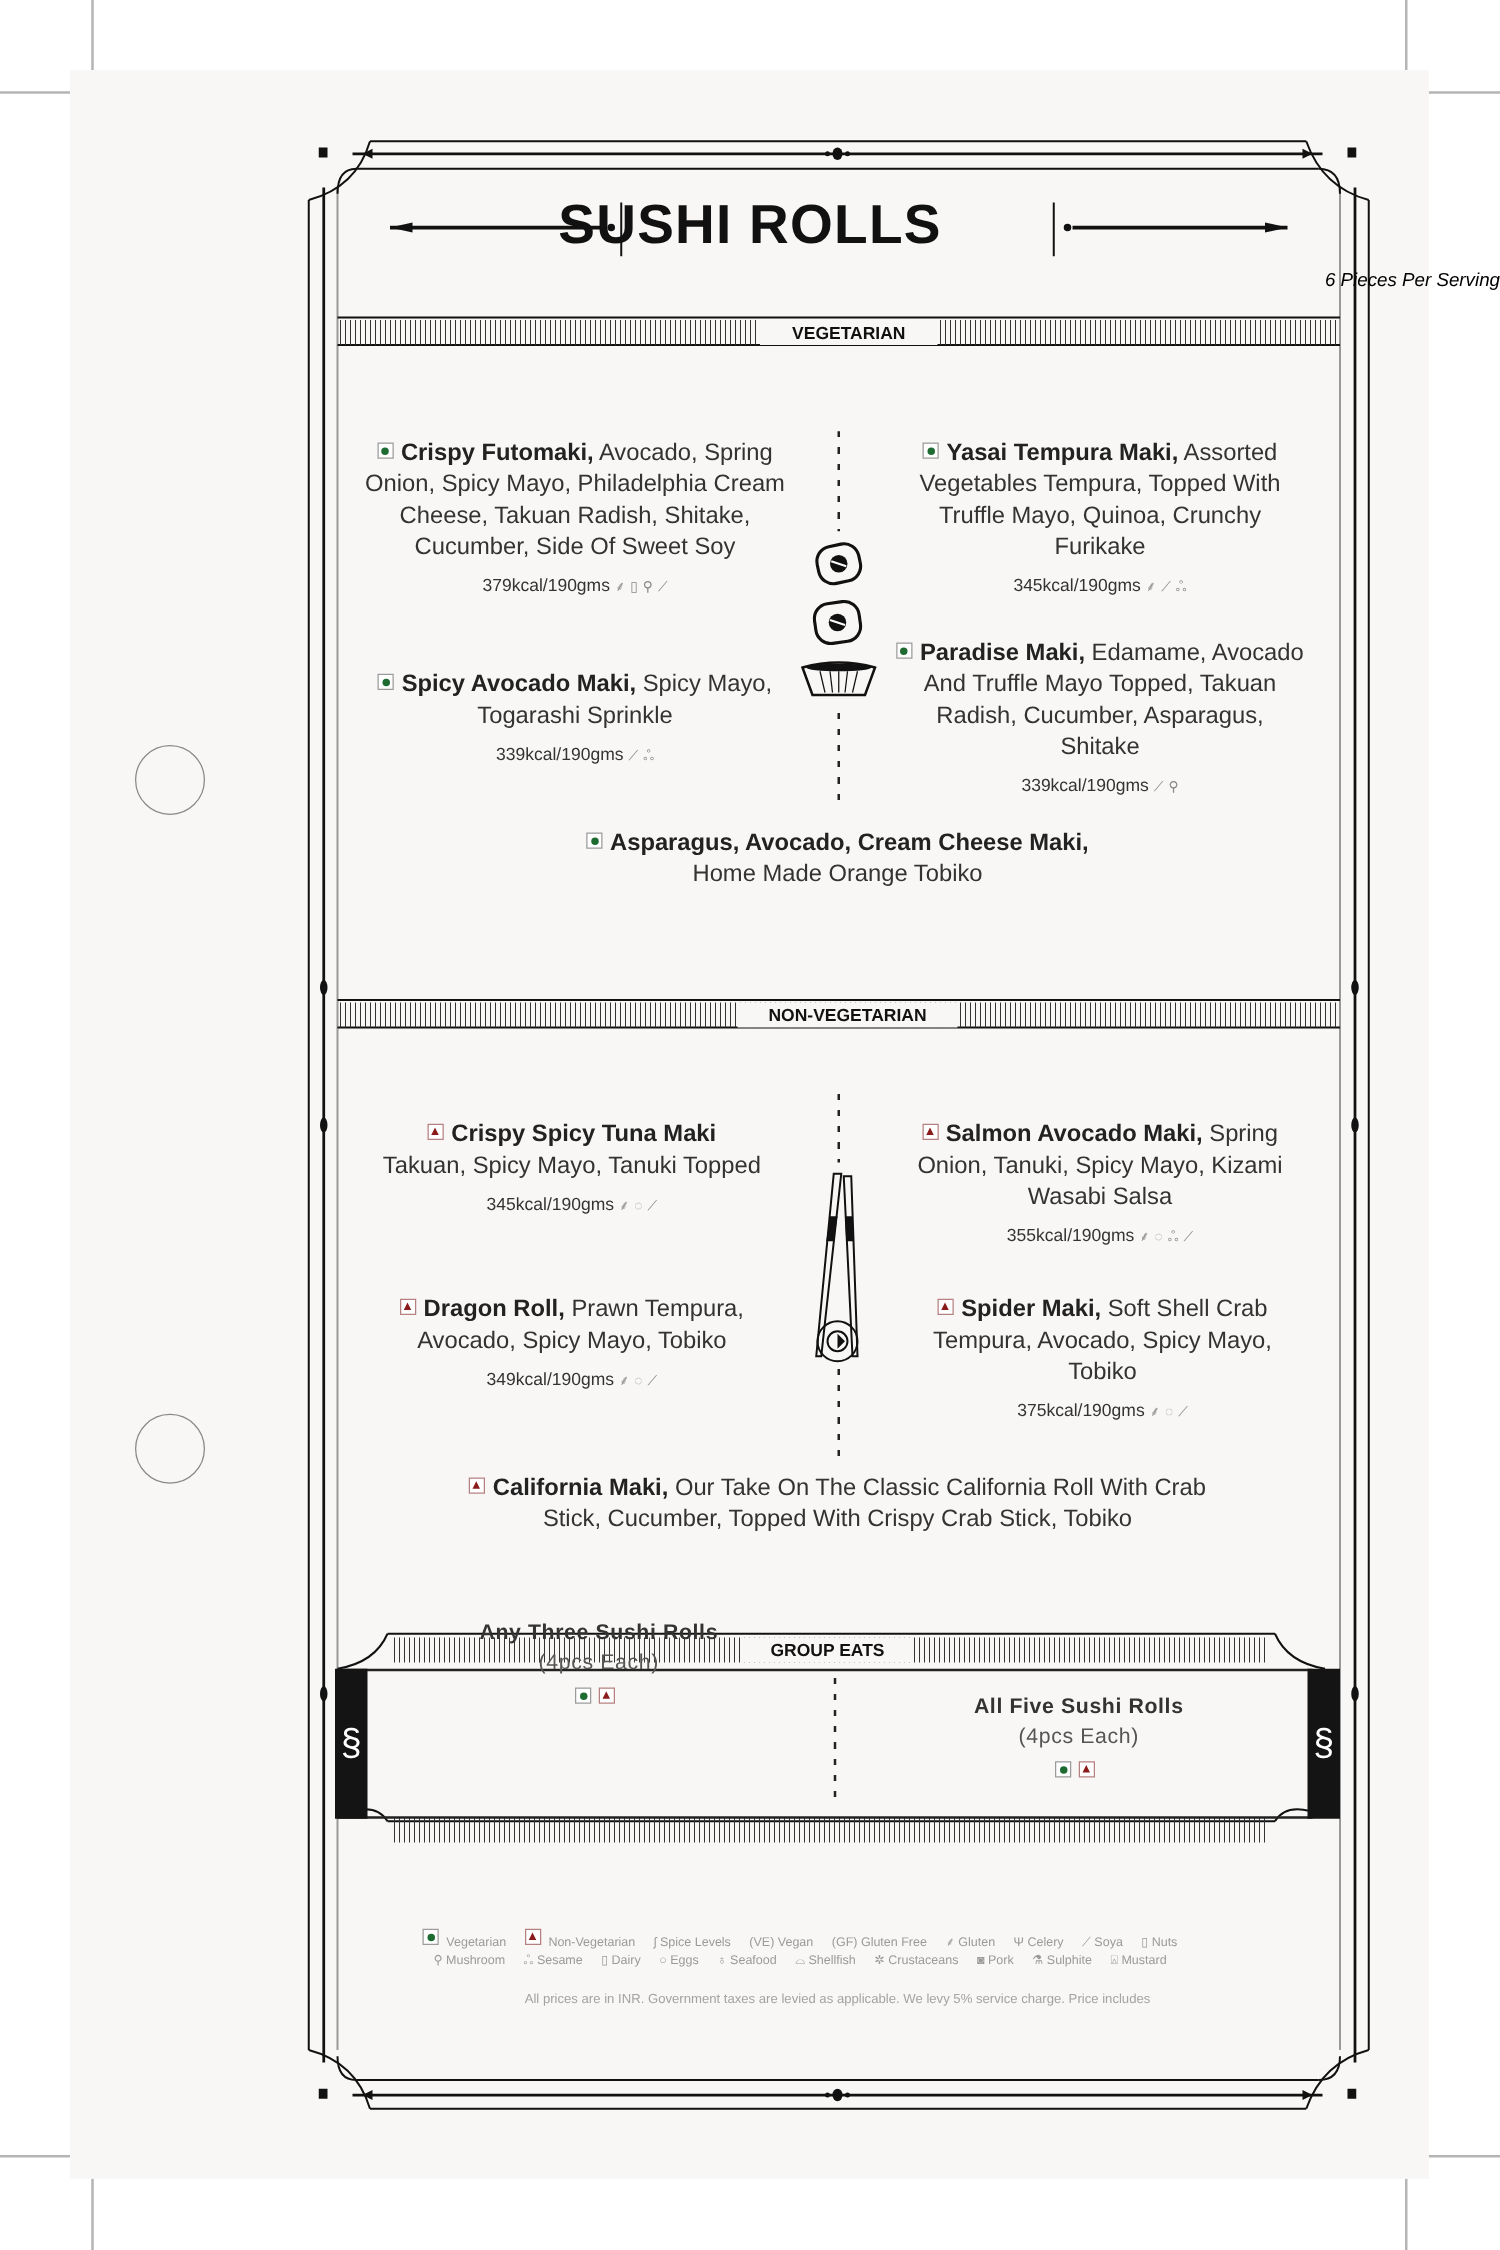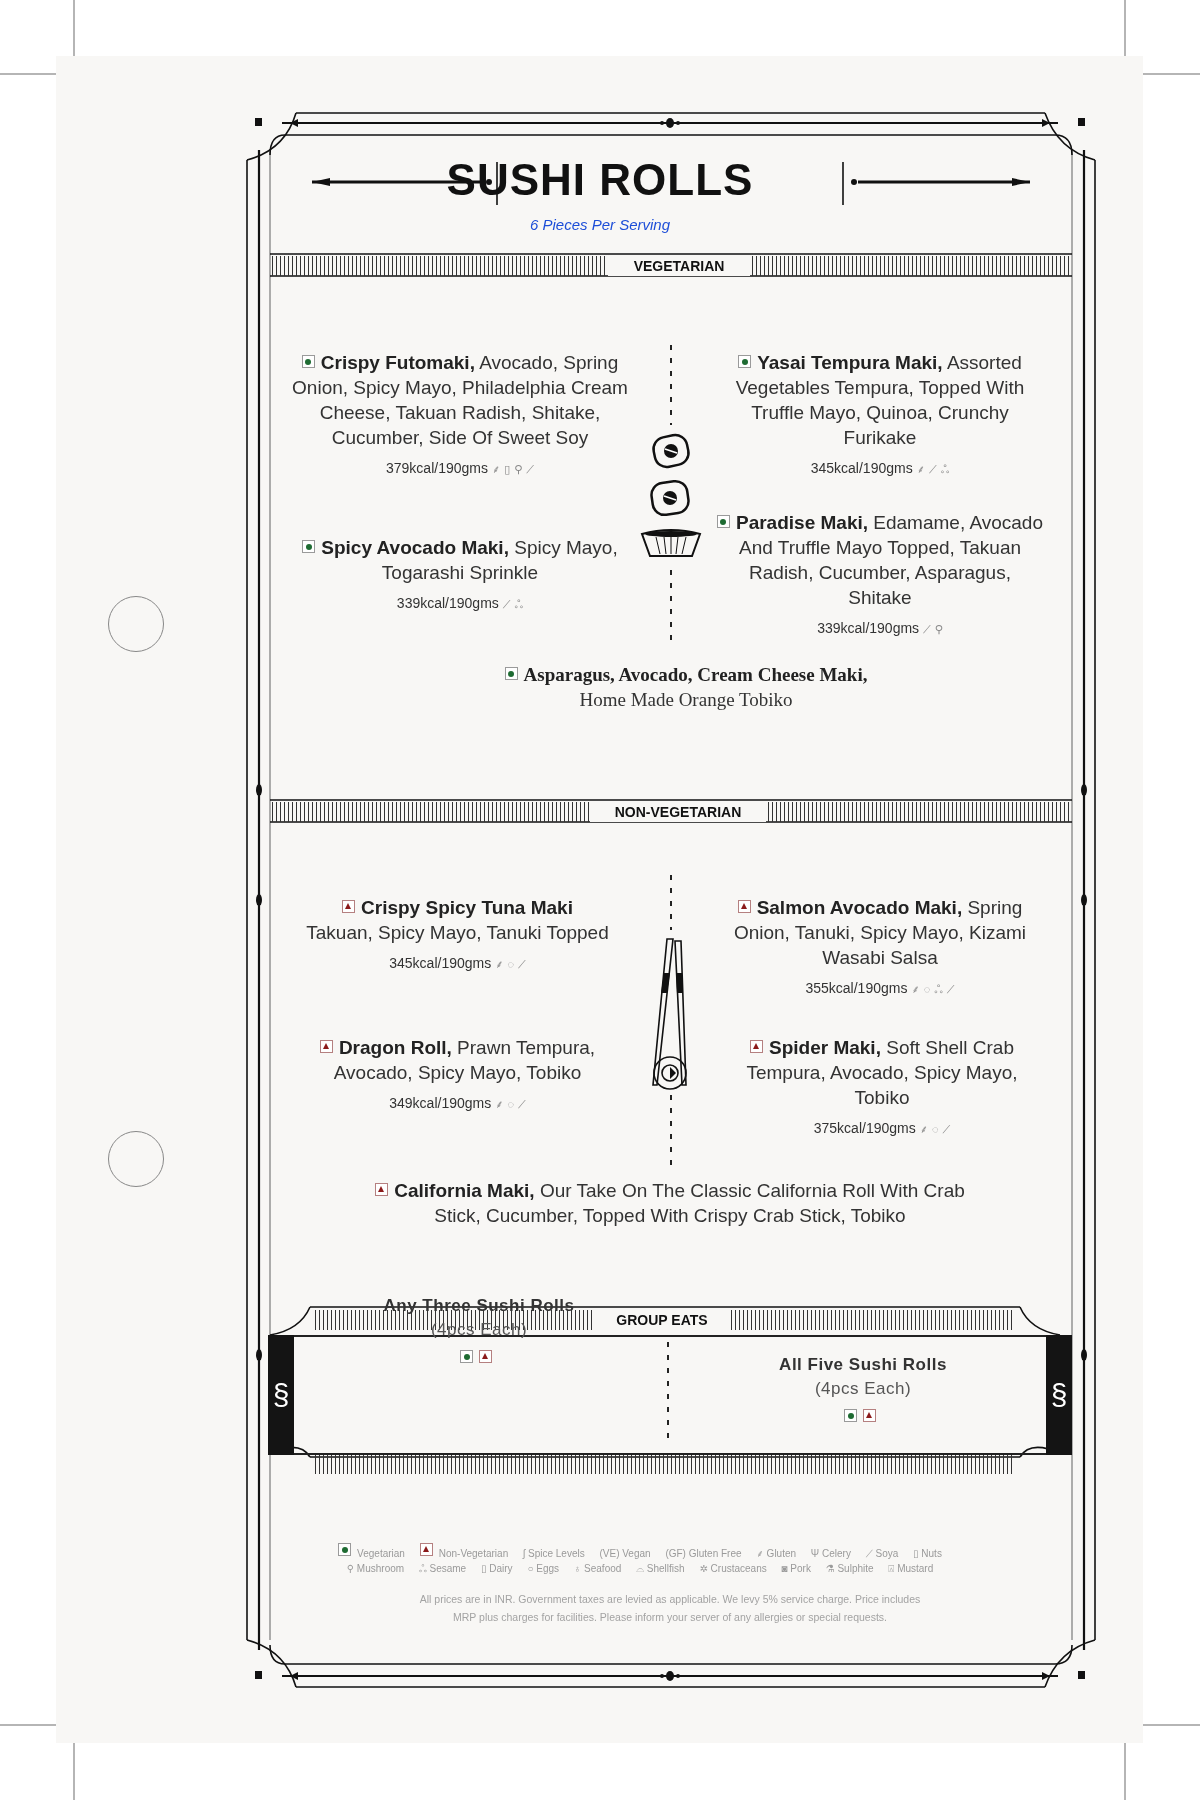--- a/index.html
+++ b/index.html
@@ -2,21 +2,21 @@
 <html><head>
 <meta charset="utf-8">
 <style>
   html,body{margin:0;padding:0;}
   body{width:1200px;height:1800px;background:#ffffff;position:relative;overflow:hidden;font-family:"Liberation Sans","DejaVu Sans",sans-serif;color:#222;}
   .page{position:absolute;left:56px;top:56px;width:1087px;height:1687px;background:#f8f7f5;}
   .crop{position:absolute;background:#b5b5b5;}
   .hole{position:absolute;width:56px;height:56px;border:1px solid #888;border-radius:50%;box-sizing:border-box;}
   .abs{position:absolute;}
   .title{position:absolute;left:0;width:1200px;top:155px;text-align:center;font-size:44px;font-weight:bold;letter-spacing:1px;color:#111;}
-  .subtitle{position:absolute;left:0;width:1200px;top:216px;text-align:center;font-size:15px;font-style:italic;color:#1d4ed8;}
+  .subtitle{position:absolute;left:0;width:1200px;top:216px;text-align:right;font-size:15px;font-style:italic;color:#000000;}
   .band{position:absolute;height:20px;
     background:repeating-linear-gradient(90deg,#333 0 1px,transparent 1px 4px);}
   .band-label{position:absolute;background:#f8f7f5;font-weight:bold;font-size:14px;text-align:center;line-height:20px;color:#111;padding:0 8px;}
   .item{position:absolute;text-align:center;font-size:19px;line-height:25px;color:#333;}
   .item b{color:#222;margin-top:16px;}
   .kcal{display:block;font-size:14px;margin-top:6px;color:#333;}
   .allergen{font-size:11px;color:#888;margin-left:4px;}
   .veg{display:inline-block;width:11px;height:11px;border:1px solid #9a9a9a;position:relative;margin-right:6px;vertical-align:1px;background:#fff;}
   .veg::after{content:"";position:absolute;left:2.5px;top:2.5px;width:6px;height:6px;border-radius:50%;background:#1e6b32;}
   .nveg{display:inline-block;width:11px;height:11px;border:1px solid #b58080;position:relative;margin-right:6px;vertical-align:1px;background:#fff;}
@@ -142,21 +142,21 @@
 <div class="item" style="left:715px;top:350px;width:330px;">
   <span class="veg"></span><b>Yasai Tempura Maki,</b> <span>Assorted Vegetables Tempura, Topped With Truffle Mayo, Quinoa, Crunchy Furikake</span>
   <span class="kcal"><span>345kcal/190gms</span><span class="allergen">⸙</span><span class="allergen">⟋</span><span class="allergen">ஃ</span></span>
 </div>
 
 <div class="item" style="left:715px;top:510px;width:330px;">
   <span class="veg"></span><b>Paradise Maki,</b> <span>Edamame, Avocado And Truffle Mayo Topped, Takuan Radish, Cucumber, Asparagus, Shitake</span>
   <span class="kcal"><span>339kcal/190gms</span><span class="allergen">⟋</span><span class="allergen">⚲</span></span>
 </div>
 
-<div class="item" style="left:436px;top:662px;width:500px;font-family:Liberation Serif, serif;">
+<div class="item" style="left:420px;top:662px;width:500px;">
   <span class="veg"></span><b>Asparagus, Avocado, Cream Cheese Maki,</b><br><span>Home Made Orange Tobiko</span>
 </div>
 
 <div class="dash" style="left:670px;top:345px;height:80px;"></div>
 <div class="dash" style="left:670px;top:570px;height:75px;"></div>
 <svg class="abs" style="left:636px;top:430px;" width="70" height="135" viewBox="0 0 70 135">
   <g fill="none" stroke="#111" stroke-width="2.5">
     <rect x="18" y="6" width="34" height="30" rx="12" transform="rotate(-12 35 21)"></rect>
     <rect x="16" y="52" width="36" height="32" rx="12" transform="rotate(-8 34 68)"></rect>
     <path d="M6 104 Q 35 96 64 104 L 56 126 L 14 126 Z" stroke-width="2"></path>
@@ -260,14 +260,13 @@
   <span class="it"><span>♁ </span><span>Seafood</span></span>
   <span class="it"><span>⌓ </span><span>Shellfish</span></span>
   <span class="it"><span>✲ </span><span>Crustaceans</span></span>
   <span class="it"><span>◙ </span><span>Pork</span></span>
   <span class="it"><span>⚗ </span><span>Sulphite</span></span>
   <span class="it"><span>⍓ </span><span>Mustard</span></span>
 </div>
 
 <div class="footnote">
   <div>All prices are in INR. Government taxes are levied as applicable. We levy 5% service charge. Price includes</div>
-  <div>MRP plus charges for facilities. Please inform your server of any allergies or special requests.</div>
 </div>
 
 </body></html>

